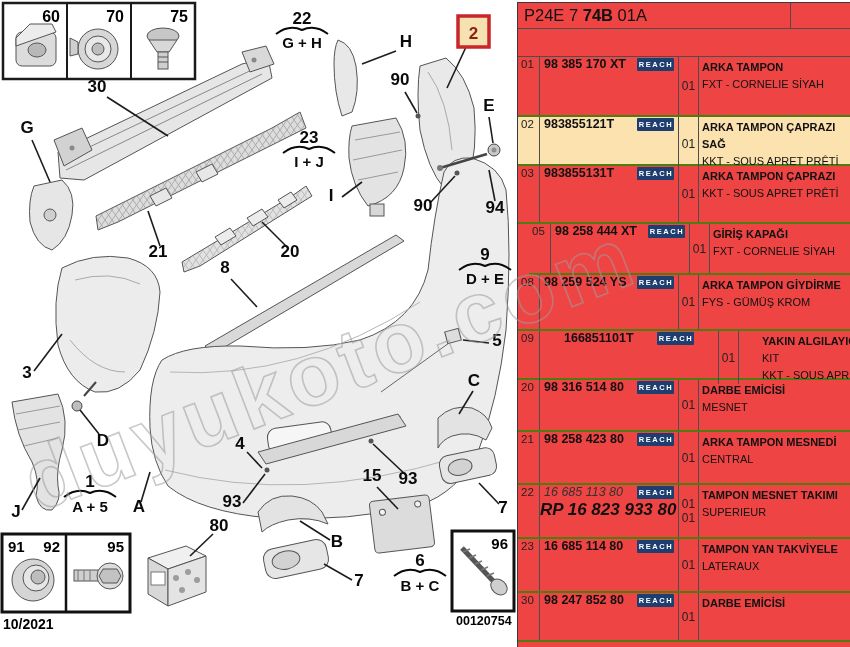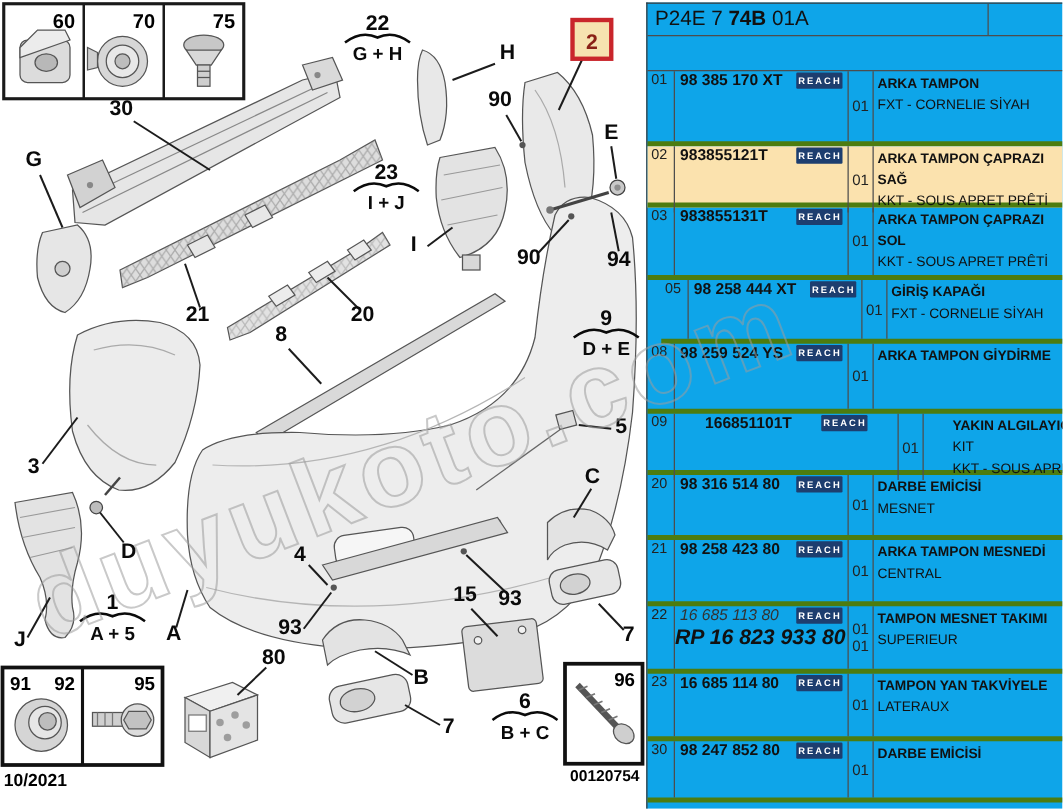--- a/index.html
+++ b/index.html
@@ -5,30 +5,30 @@
   html,body{margin:0;padding:0;}
   body{
     width:850px;height:647px;position:relative;overflow:hidden;
     background:#fff;font-family:"Liberation Sans","DejaVu Sans",sans-serif;
     color:#111;
   }
   
   .tablewrap{
     position:absolute;left:517px;top:2px;width:333px;height:645px;
     border-left:1px solid #3a3a3a;border-top:1px solid #3a3a3a;
-    box-sizing:border-box;background:#0ea5e9;
+    box-sizing:border-box;background:#ef4444;
   }
   .hdr{position:relative;height:25px;border-bottom:1px solid #4d4d4d;}
   .hdr-text{position:absolute;left:6px;top:3px;font-size:16.5px;white-space:nowrap;}
   .hdr-text b{font-weight:bold;}
   .hdr-div{position:absolute;left:272px;top:0;width:1px;height:25px;background:#4d4d4d;}
   .spacer{height:27px;border-bottom:1px solid #4d4d4d;}
   .prow{
     display:grid;grid-template-columns:22px 138px 21px 1fr;
-    border-bottom:4px solid #4d7c0f;box-sizing:border-box;position:relative;
+    border-bottom:2px solid #4d7c0f;box-sizing:border-box;position:relative;
   }
   .prow.hl{background:#fbe2ae;}
   .c-no{border-right:1px solid #4d4d4d;font-size:11.5px;padding:1px 0 0 3px;color:#222;}
   .c-part{display:flex;flex-direction:column;min-width:0;}
   .part-line{display:flex;align-items:center;}
   .pn{font-weight:bold;font-size:12.5px;margin-left:4px;white-space:nowrap;flex:1;}
   .pn.it{font-weight:normal;font-style:italic;color:#333;}
   .part-line2{text-align:right;padding-right:2px;font-weight:bold;font-style:italic;
     font-size:17px;white-space:nowrap;margin-top:1px;}
   .badge{
@@ -376,21 +376,20 @@
       <div class="part-line">
         <span class="pn">983855131T</span>
         <span class="badge">REACH</span>
       </div>
     </div>
     <div class="c-qty">
           <span>01</span>
         </div>
     <div class="c-desc">
           <div class="dl b">ARKA TAMPON ÇAPRAZI</div>
-          <div class="dl b">SOL</div>
           <div class="dl">KKT - SOUS APRET PRÊTİ</div>
         </div>
   </div>
       <div class="prow" style="height: 51px; margin-left: 11px;">
     <div class="c-no">05</div>
     <div class="c-part">
       <div class="part-line">
         <span class="pn">98 258 444 XT</span>
         <span class="badge">REACH</span>
       </div>
@@ -409,20 +408,21 @@
       <div class="part-line">
         <span class="pn">98 259 524 YS</span>
         <span class="badge">REACH</span>
       </div>
     </div>
     <div class="c-qty">
           <span>01</span>
         </div>
     <div class="c-desc">
           <div class="dl b">ARKA TAMPON GİYDİRME</div>
+          <div class="dl">FYS - GÜMÜŞ KROM</div>
         </div>
   </div>
       <div class="prow" style="height: 49px; gap: 20px;">
     <div class="c-no">09</div>
     <div class="c-part">
       <div class="part-line">
         <span class="pn">166851101T</span>
         <span class="badge">REACH</span>
       </div>
     </div>

